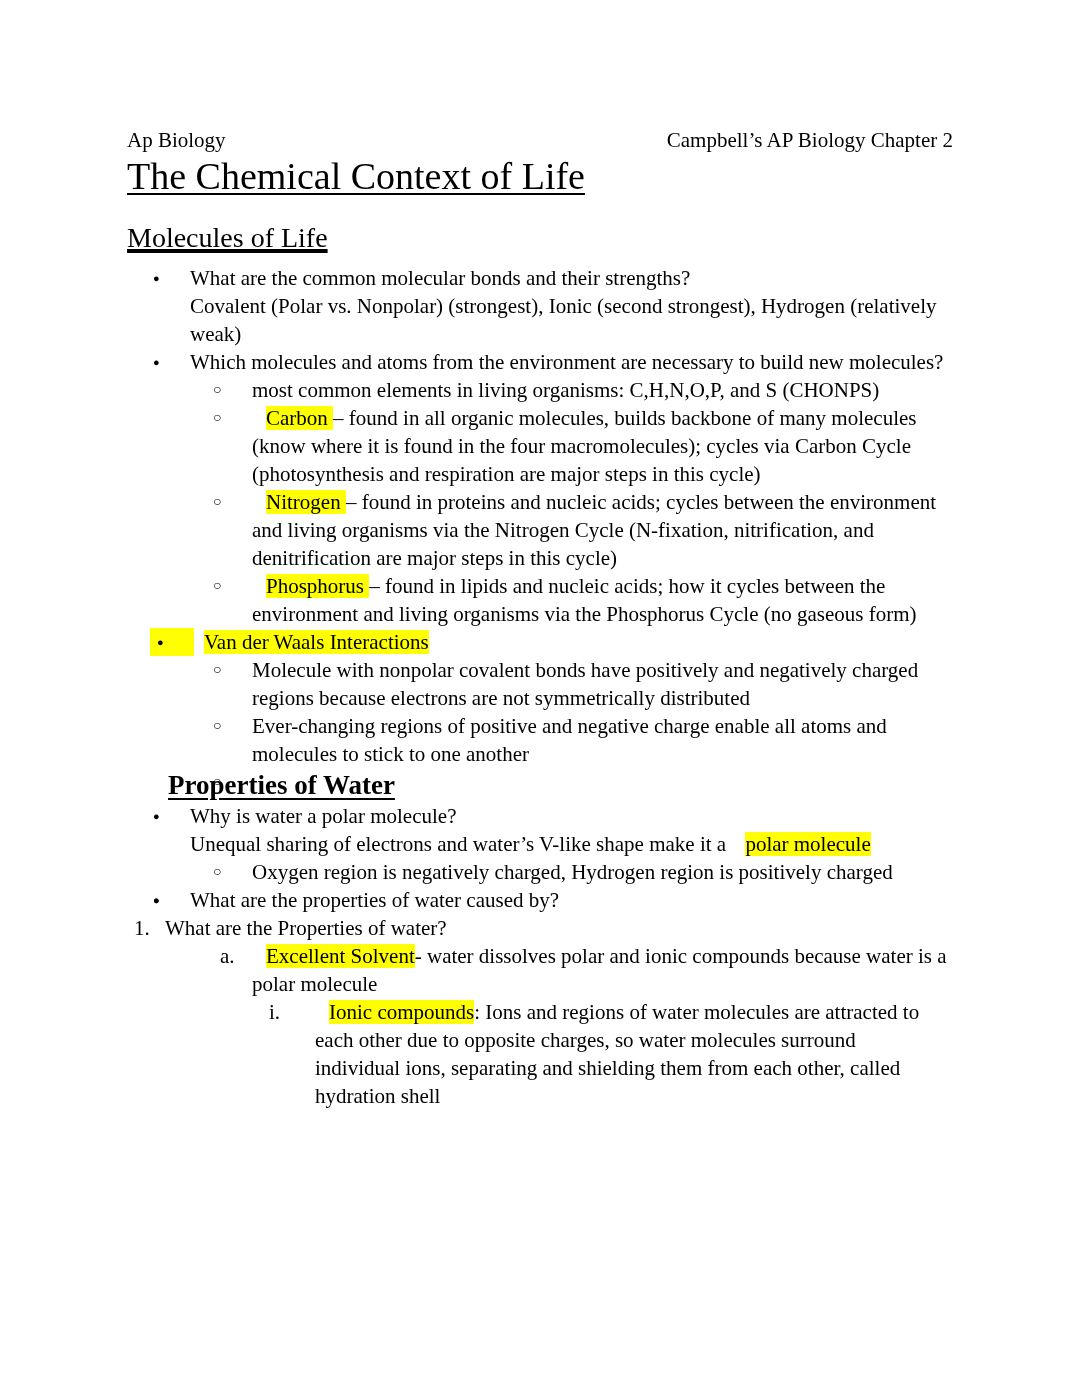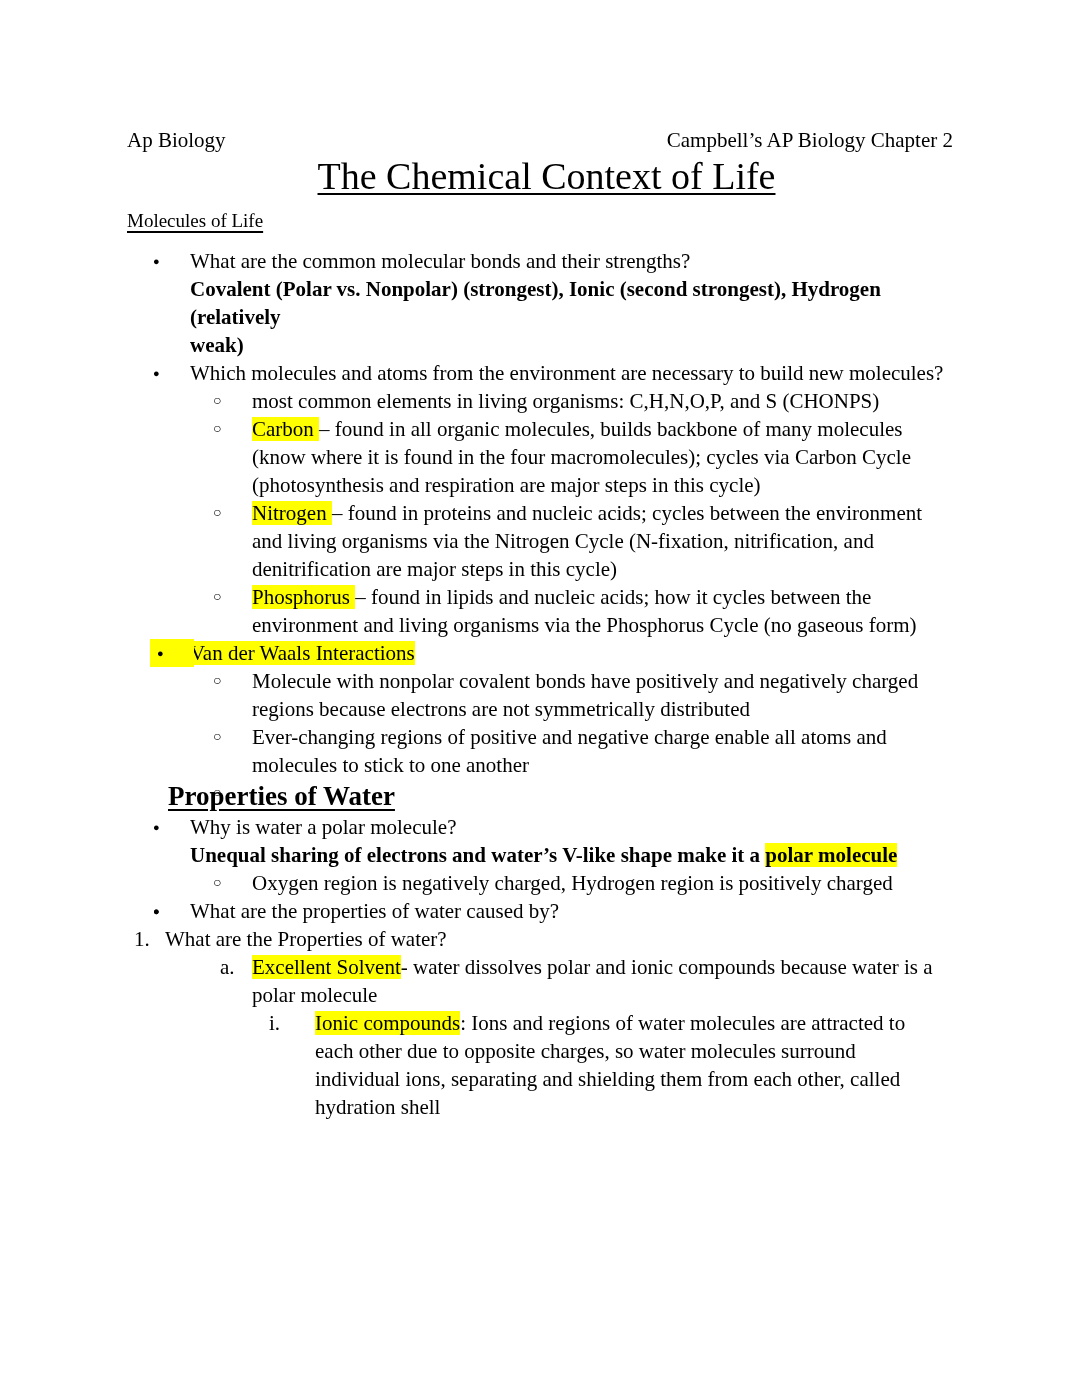--- a/index.html
+++ b/index.html
@@ -17,58 +17,58 @@
     padding:126px 114px 16px 127px;
   }
   
   .hdr{
     display:flex;justify-content:space-between;
     font-size:21px;line-height:28px;
     padding-right:13px;
   }
   
   .doc-title{
-    text-align:center;
+    text-align:left;
     font-size:38px;line-height:44px;
     text-decoration:underline;
     text-decoration-thickness:2px;
     text-underline-offset:4px;
   }
   
   .block{
     position:relative;
     font-size:21px;line-height:28px;
   }
   .runs{white-space:pre-wrap;}
-  .hl{background:var(--hl,#ffff00);}
+  .hl{background:var(--hl,#ffff00);margin-left:14px;}
   .marker{
     position:absolute;top:0;
     line-height:28px;font-size:21px;
     font-family:"Liberation Serif","DejaVu Sans",serif;
   }
   .sym{height:28px;display:flex;align-items:center;}
   .heading1{
-    font-size:19px;line-height:36px;
-    margin-top:5px;margin-bottom:8px;
+    font-size:28px;line-height:36px;
+    margin-top:22px;margin-bottom:8px;text-decoration:underline;
   }
   .heading1 .runs,.heading2 .runs{
     text-decoration:underline;
     text-decoration-thickness:2px;
     text-underline-offset:4px;
   }
   .heading2{
     font-size:27px;line-height:34px;
     font-weight:bold;
     padding-left:41px;
     margin-top:0;
   }
   .bullet1{padding-left:63px;}
   .bullet1>.marker{left:26px;font-size:11px;}
   .bullet1>.marker.mh{left:23px;width:44px;padding-left:7px;box-sizing:border-box;background:var(--hl,#ffff00);}
-  .cont1{padding-left:63px;font-weight:bold;}
+  .cont1{padding-left:63px;}
   .bullet2{padding-left:125px;}
   .bullet2>.marker{left:86px;font-size:14px;}
   .num1{padding-left:38px;}
   .num1>.marker{left:7px;}
   .letter{padding-left:125px;}
   .letter>.marker{left:93px;}
   .roman{padding-left:188px;}
   .roman>.marker{left:142px;}
 </style>
 </head>

